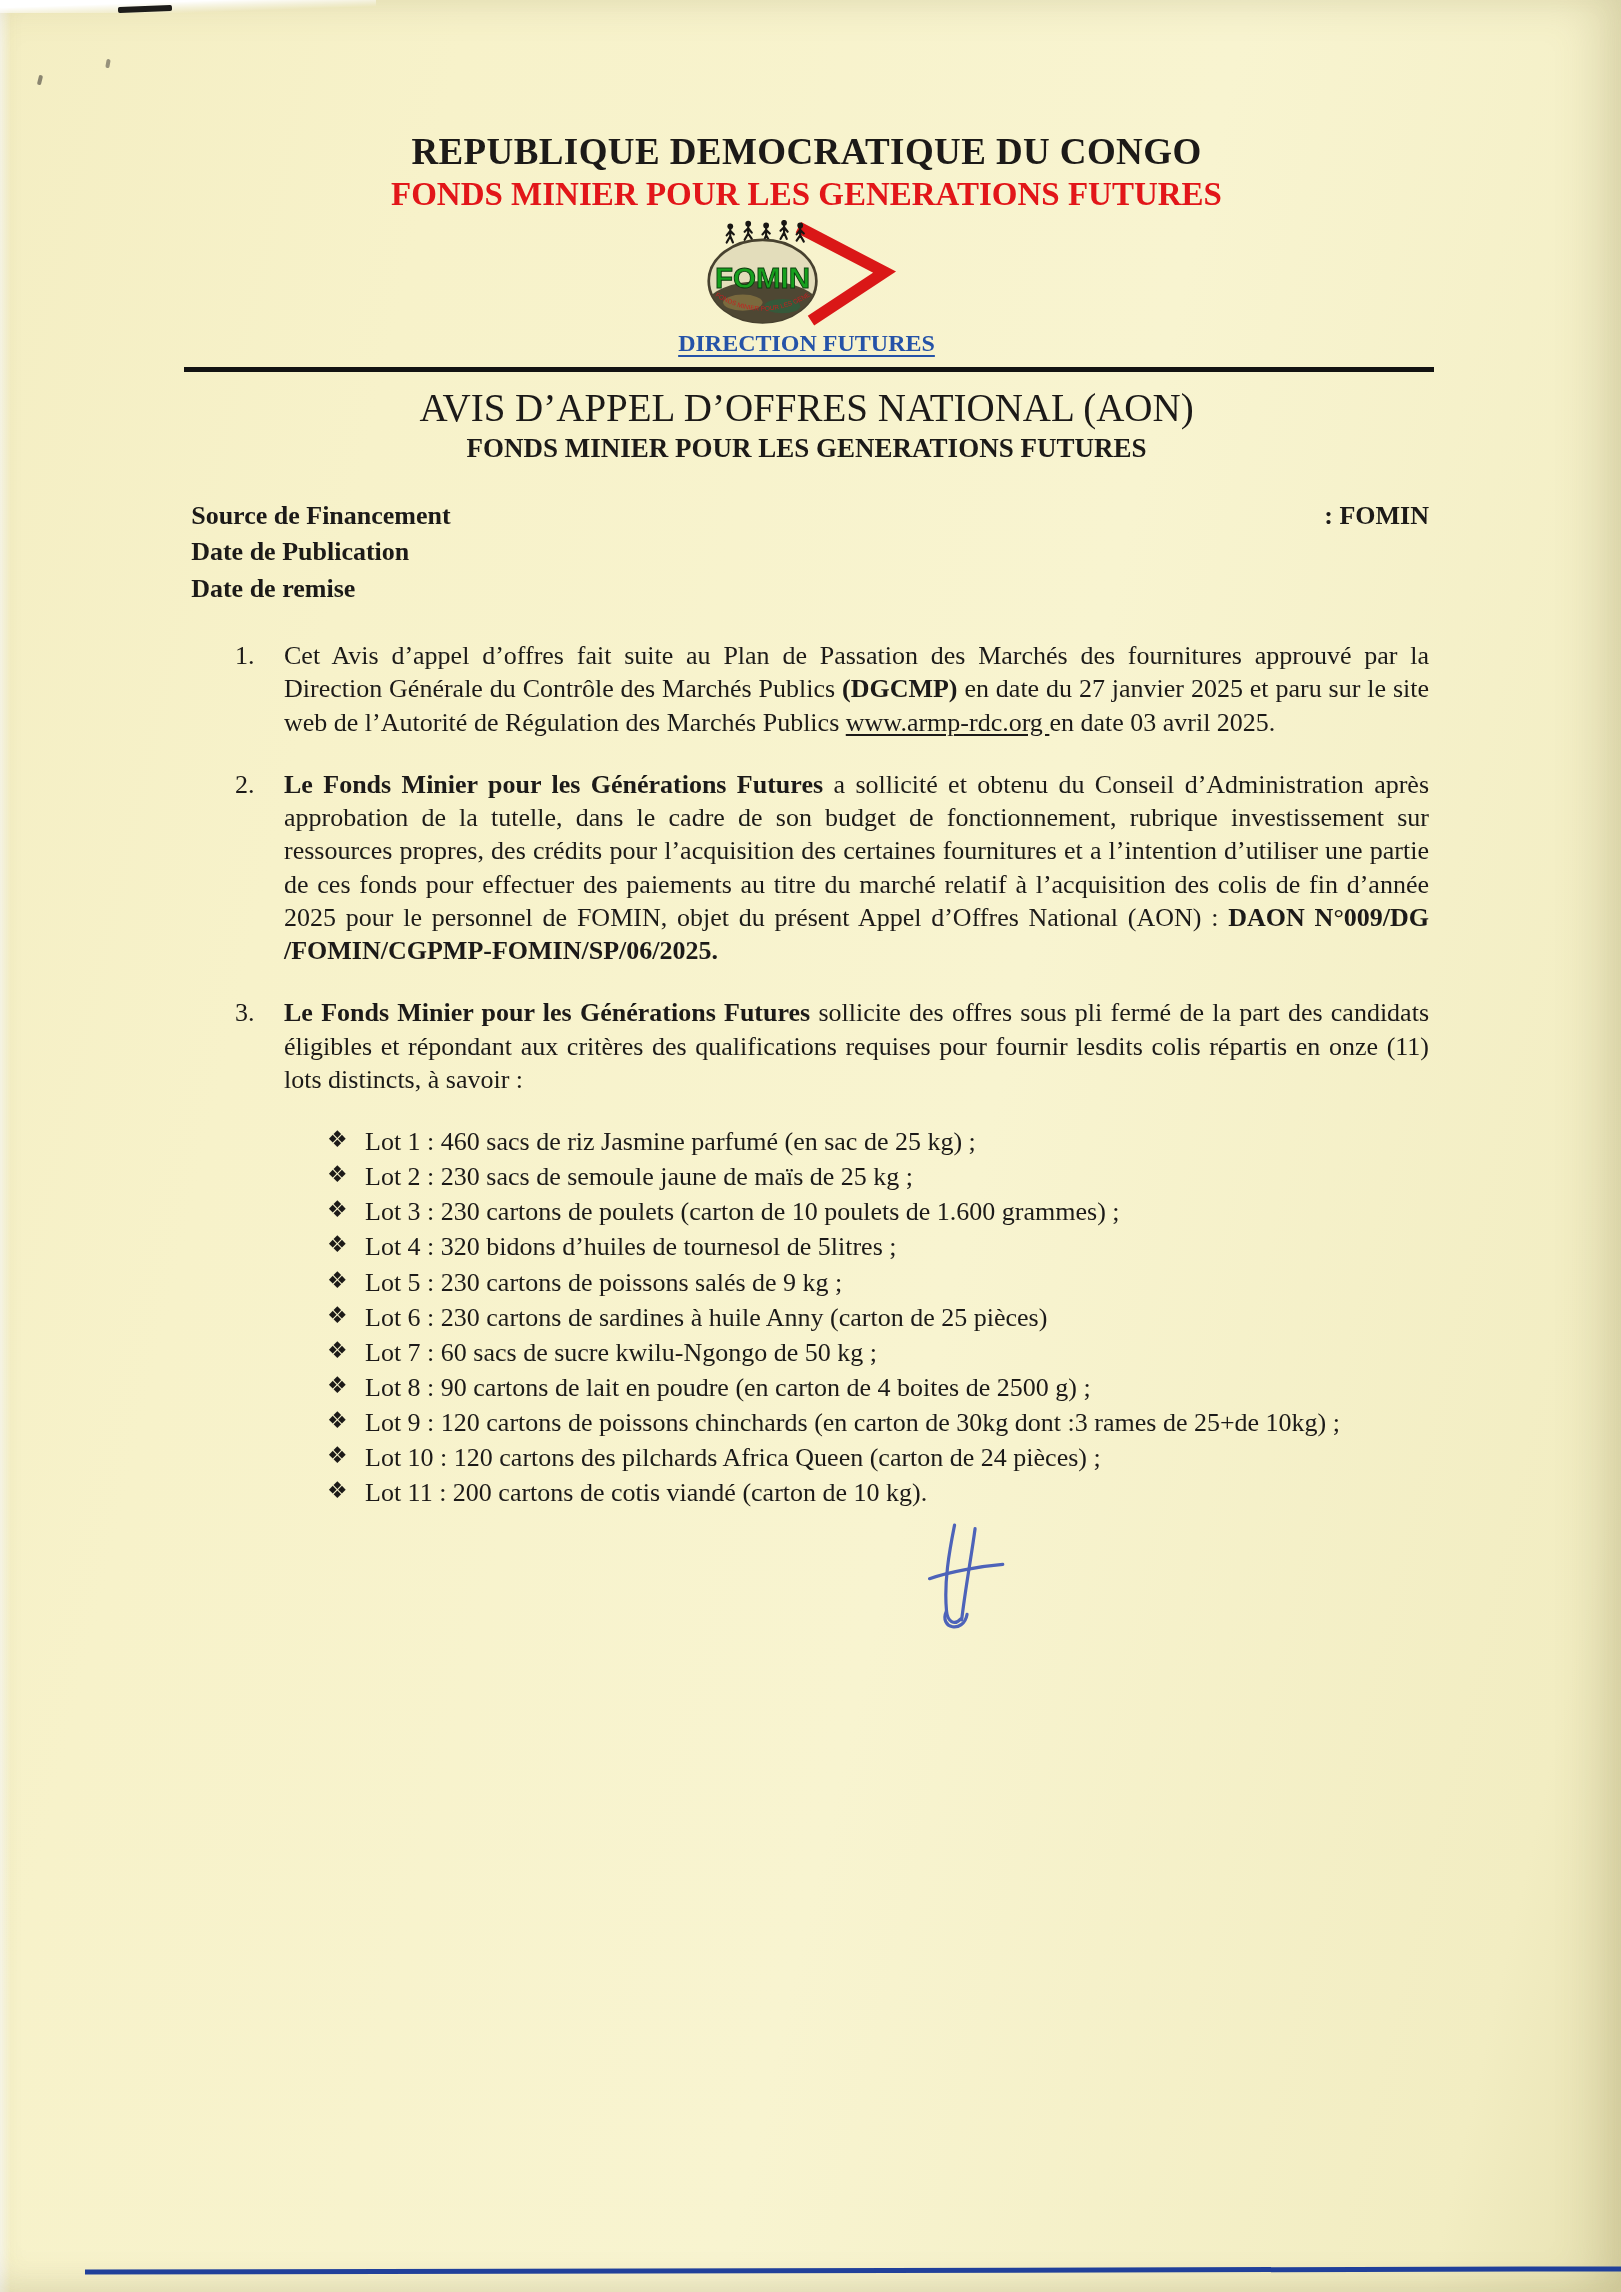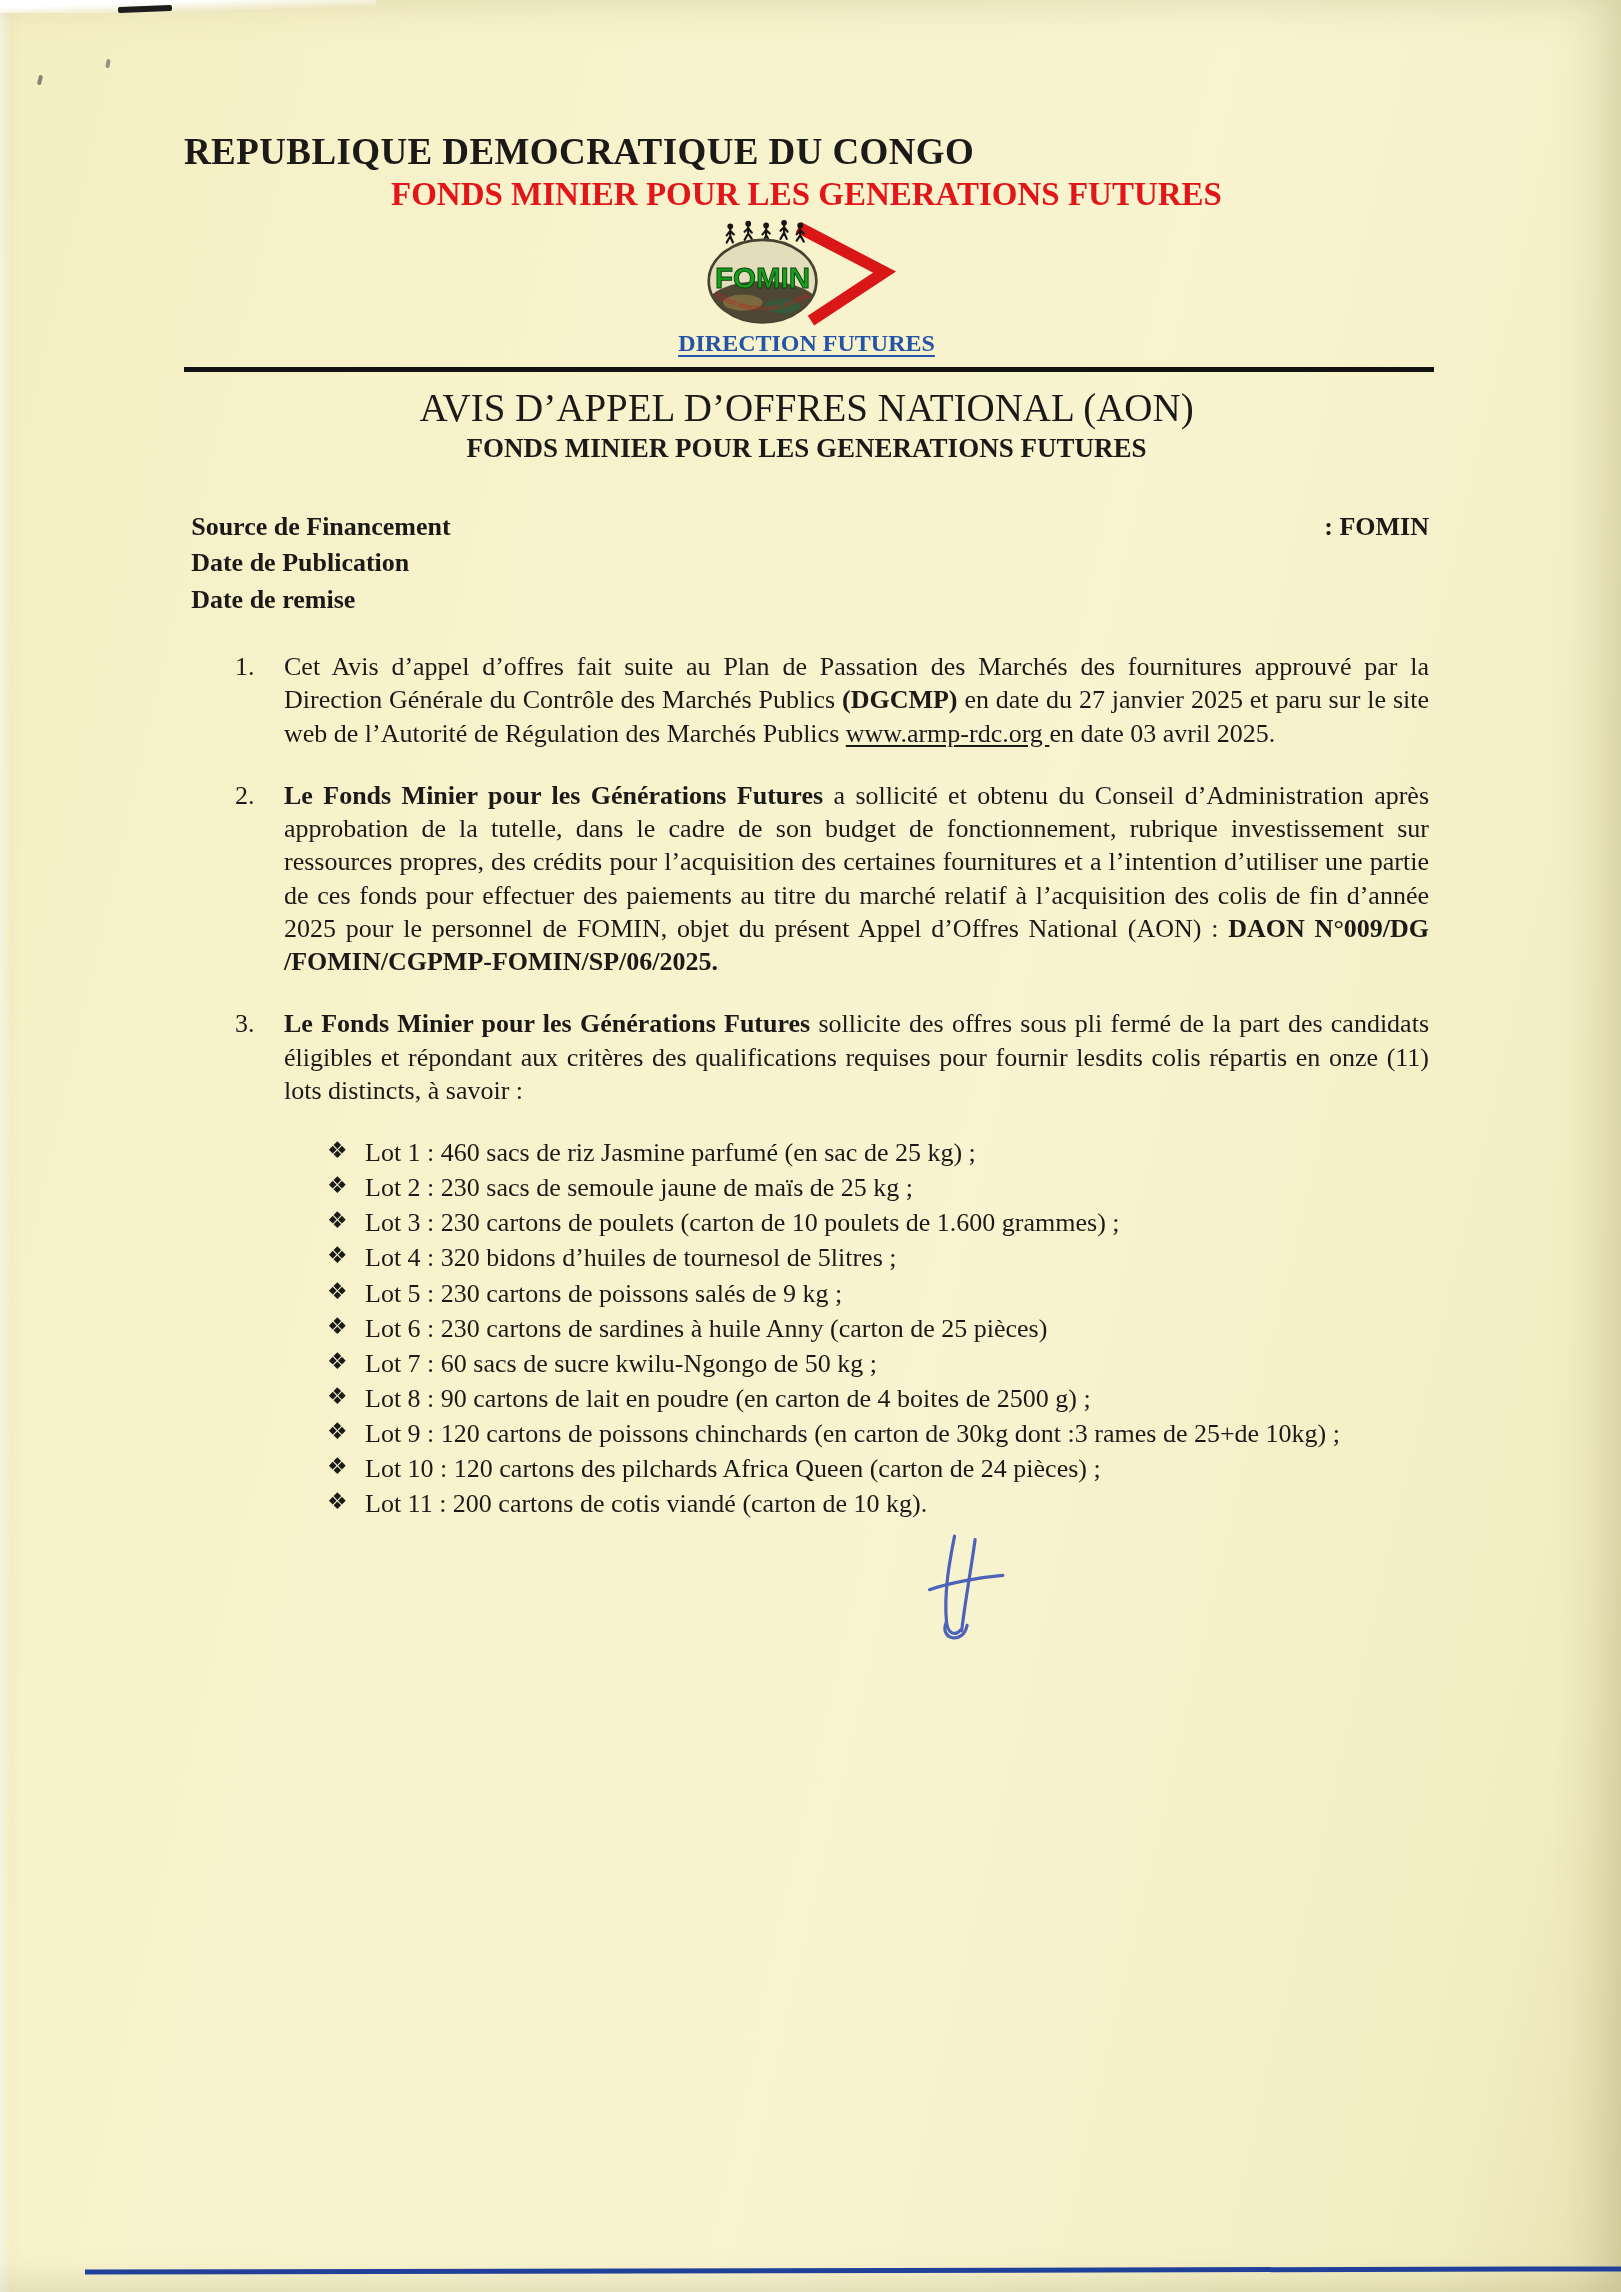--- a/index.html
+++ b/index.html
@@ -14,30 +14,30 @@
   .wedge{position:absolute;top:0;left:0;width:376px;height:13.4px;
     background:linear-gradient(to bottom right,#ffffff 30%,rgba(255,255,255,0) 75%);}
   .artifact{position:absolute;background:#1d1c1a;}
   .top-dash{left:118px;top:6.3px;width:54px;height:6.3px;border-radius:1.8px;transform:rotate(-2deg);}
   .speck1{left:38px;top:75px;width:3.6px;height:9.9px;background:#8a8570;transform:rotate(14deg);border-radius:1.8px;}
   .speck2{left:106px;top:59px;width:3.6px;height:9px;background:#97927c;transform:rotate(10deg);border-radius:1.8px;}
   .bottom-line{position:absolute;left:85px;right:0;bottom:20.6px;height:4.5px;background:#20409a;transform:rotate(-0.12deg);}
 
   .content{position:absolute;left:184px;top:0;width:1245px;padding-top:131px;}
 
-  .country{text-align:left;font-size:37px;font-weight:700;line-height:1.12;letter-spacing:0.4px;}
+  .country{text-align:center;font-size:37px;font-weight:700;line-height:1.12;letter-spacing:0.4px;}
   .org{text-align:center;font-size:33px;font-weight:700;color:#e21619;margin-top:3.6px;line-height:1.12;}
   .logo{width:235px;height:106px;margin:7.2px auto 0 auto;}
   .direction{text-align:center;font-size:24px;font-weight:700;color:#2553a8;
     text-decoration:underline;text-underline-offset:3.6px;margin-top:3.6px;}
   .rule{height:4.5px;background:#131312;margin:10.7px auto 0 auto;width:1250px;}
   .title{text-align:center;font-size:39px;font-weight:400;margin-top:14.3px;line-height:1.15;}
   .subtitle{text-align:center;font-size:27px;font-weight:700;margin-top:1.8px;}
 
-  .meta{margin-top:45px;margin-left:7.2px;font-size:26px;font-weight:700;line-height:1.4;}
+  .meta{margin-top:34px;margin-left:7.2px;font-size:26px;font-weight:700;line-height:1.4;}
   .meta-row{display:flex;align-items:flex-start;}
   .meta-label{flex:0 0 475px;}
   .meta-value{flex:1;padding-left:19.7px;text-indent:-19.7px;text-align:right;}
 
   .paras{margin-top:32px;font-size:26px;line-height:1.28;}
   .para{display:flex;margin-left:51px;margin-bottom:29px;}
   .para-num{flex:0 0 49px;}
   .para-body{flex:1;text-align:justify;max-width:1145px;}
   .b{font-weight:700;}
   .u{text-decoration:underline;text-underline-offset:2.7px;}

